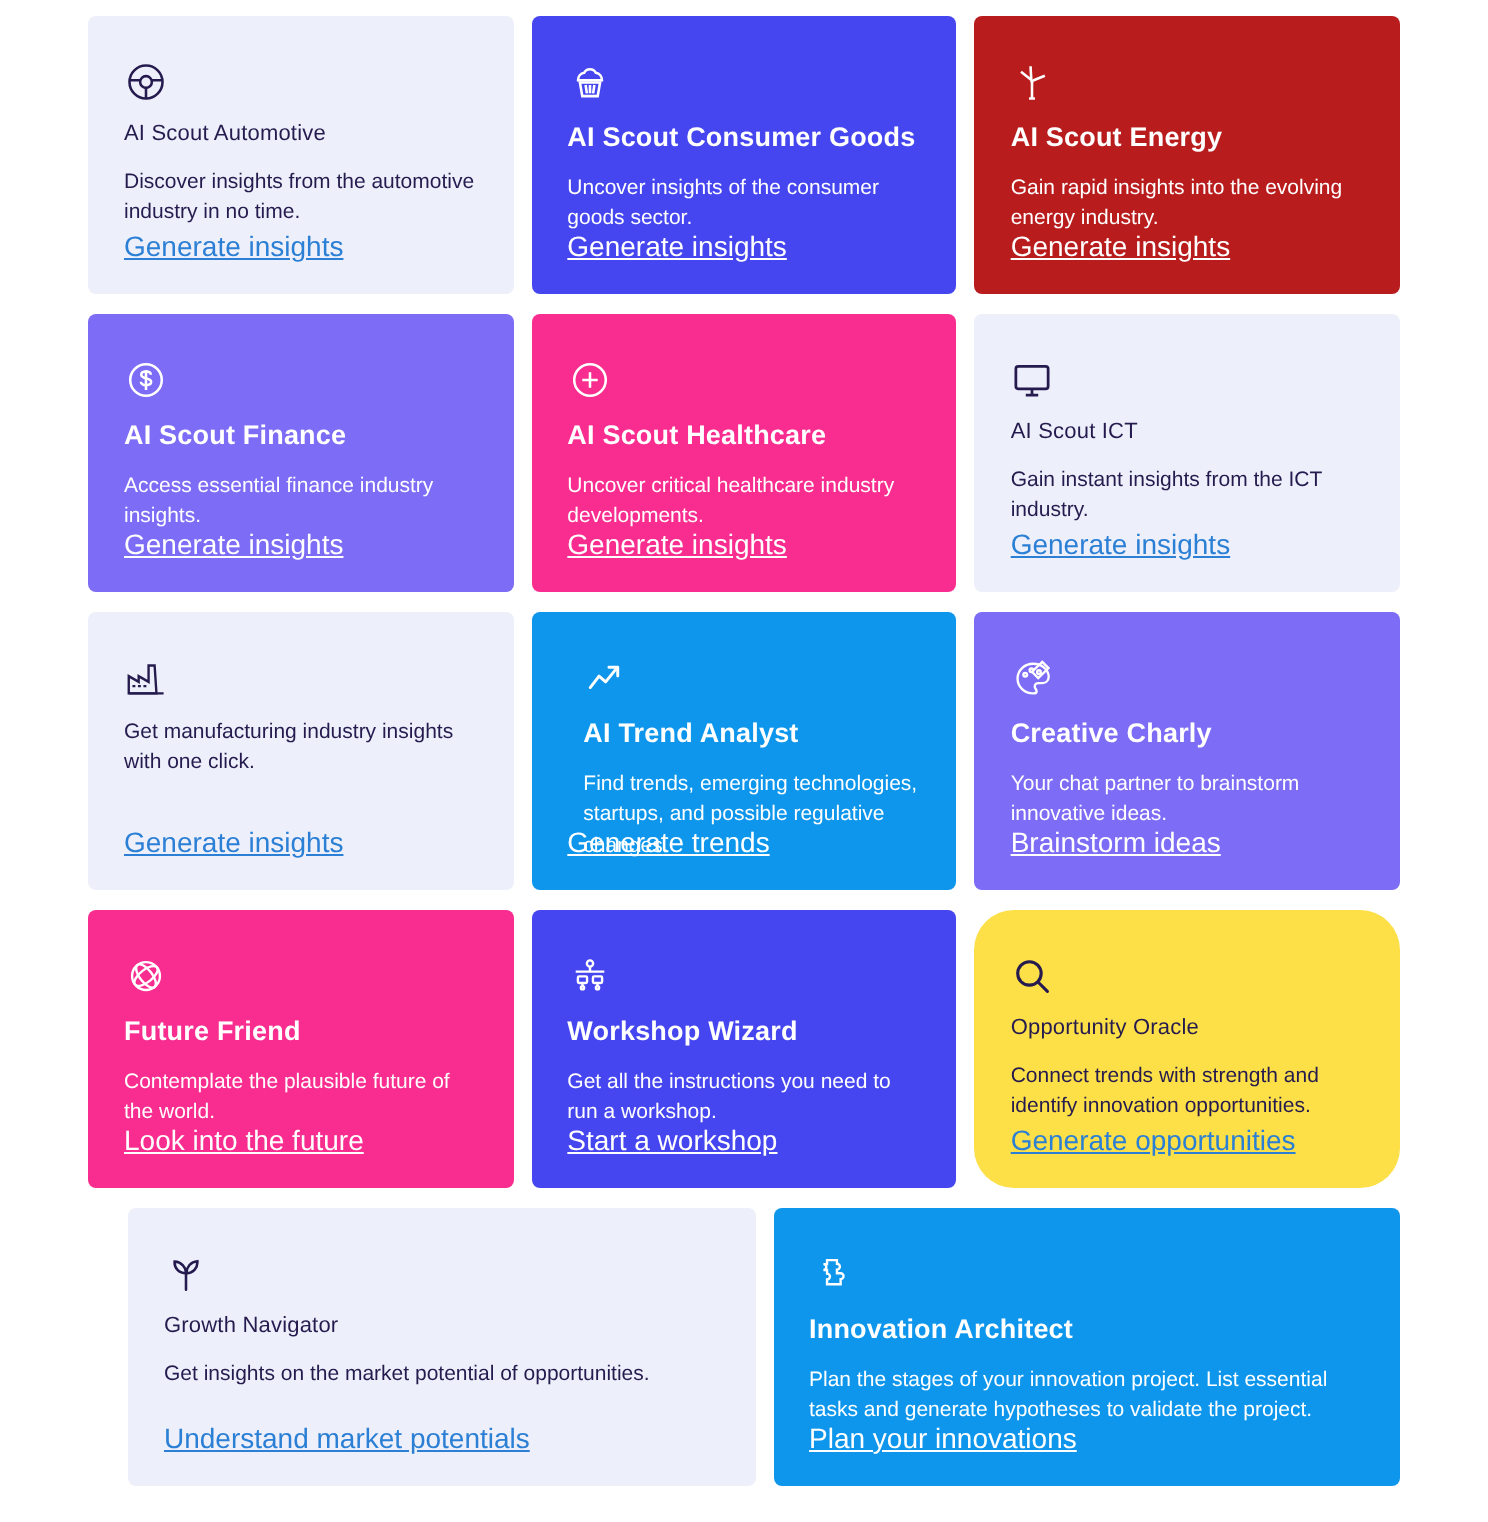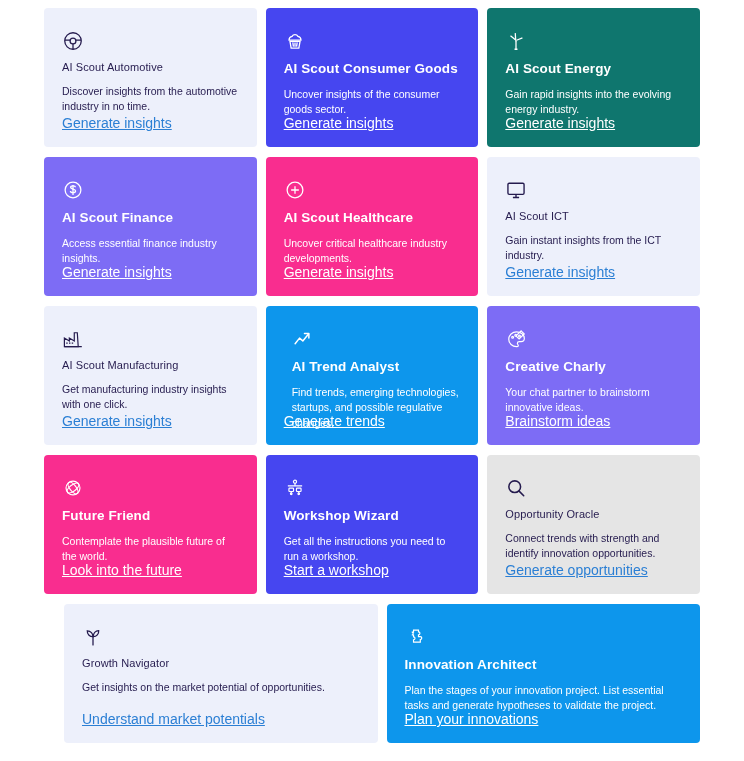--- a/index.html
+++ b/index.html
@@ -90,21 +90,21 @@
           <svg width="22" height="22" viewBox="0 0 24 24" fill="none" stroke="#ffffff" stroke-width="1.4">
             <path d="M5.5 11a4 4 0 0 1 3.3-4 3.6 3.6 0 0 1 6.4 0 4 4 0 0 1 3.3 4z"></path>
             <path d="M6.5 12.3h11l-1.3 7.4H7.8z"></path>
             <path d="M9.6 13.6l.7 4.6M12 13.6v4.6M14.4 13.6l-.7 4.6"></path>
           </svg>
         </span>
         <h3>AI Scout Consumer Goods</h3>
         <p>Uncover insights of the consumer goods sector.</p>
         <span class="cta">Generate insights</span>
       </div>
-      <div class="card" style="background: #0f766e;">
+      <div class="card" style="background: #b91c1c;">
         <span class="icon">
           <svg width="22" height="22" viewBox="0 0 24 24" fill="none" stroke="#ffffff" stroke-width="1.4">
             <path d="M12 12V21"></path>
             <path d="M10.4 21h3.2"></path>
             <path d="M12 11.2 6 6.4"></path>
             <path d="M12.6 11.2 19 8.6"></path>
             <path d="M11.6 10.6 11.2 3.4"></path>
             <circle cx="12" cy="11.7" r="0.9" fill="#ffffff" stroke="none"></circle>
           </svg>
         </span>
@@ -151,21 +151,20 @@
     </div>
     <div class="row">
       <div class="card light" style="background: rgb(237, 240, 251);">
         <span class="icon">
           <svg width="22" height="22" viewBox="0 0 24 24" fill="none" stroke="#251b4e" stroke-width="1.3">
             <path d="M2.6 20.4V11l5.4 3.1V11l5.4 3.1V5.2h3.3l1 15.2z"></path>
             <path d="M2.6 20.4h19"></path>
             <path d="M4.6 16.4h1.6M7.6 16.4h1.6M10.6 16.4h1.6"></path>
           </svg>
         </span>
-        <h3>AI Scout Manufacturing</h3>
         <p>Get manufacturing industry insights with one click.</p>
         <span class="cta">Generate insights</span>
       </div>
       <div class="card" style="background: rgb(13, 150, 236); padding-left: 26px;">
         <span class="icon">
           <svg width="22" height="22" viewBox="0 0 24 24" fill="none" stroke="#ffffff" stroke-width="1.6" stroke-linecap="round" stroke-linejoin="round">
             <path d="M3.4 17.2 8.2 11l3.6 3.1 6.2-7.6"></path>
             <path d="M13.6 6.1h4.8v4.8"></path>
           </svg>
         </span>
@@ -211,21 +210,21 @@
             <path d="M12 7v2.6"></path>
             <path d="M7.9 15.8v1.8M16.1 15.8v1.8"></path>
             <circle cx="7.9" cy="18.4" r="0.9"></circle>
             <circle cx="16.1" cy="18.4" r="0.9"></circle>
           </svg>
         </span>
         <h3>Workshop Wizard</h3>
         <p>Get all the instructions you need to run a workshop.</p>
         <span class="cta">Start a workshop</span>
       </div>
-      <div class="card light" style="background: #e5e5e5;">
+      <div class="card light" style="background: #fde047; border-radius: 20px;">
         <span class="icon">
           <svg width="22" height="22" viewBox="0 0 24 24" fill="none" stroke="#251b4e" stroke-width="1.7" stroke-linecap="round">
             <circle cx="10.6" cy="10.6" r="6.4"></circle>
             <path d="M15.4 15.4 20.4 20.4"></path>
           </svg>
         </span>
         <h3>Opportunity Oracle</h3>
         <p>Connect trends with strength and identify innovation opportunities.</p>
         <span class="cta">Generate opportunities</span>
       </div>

